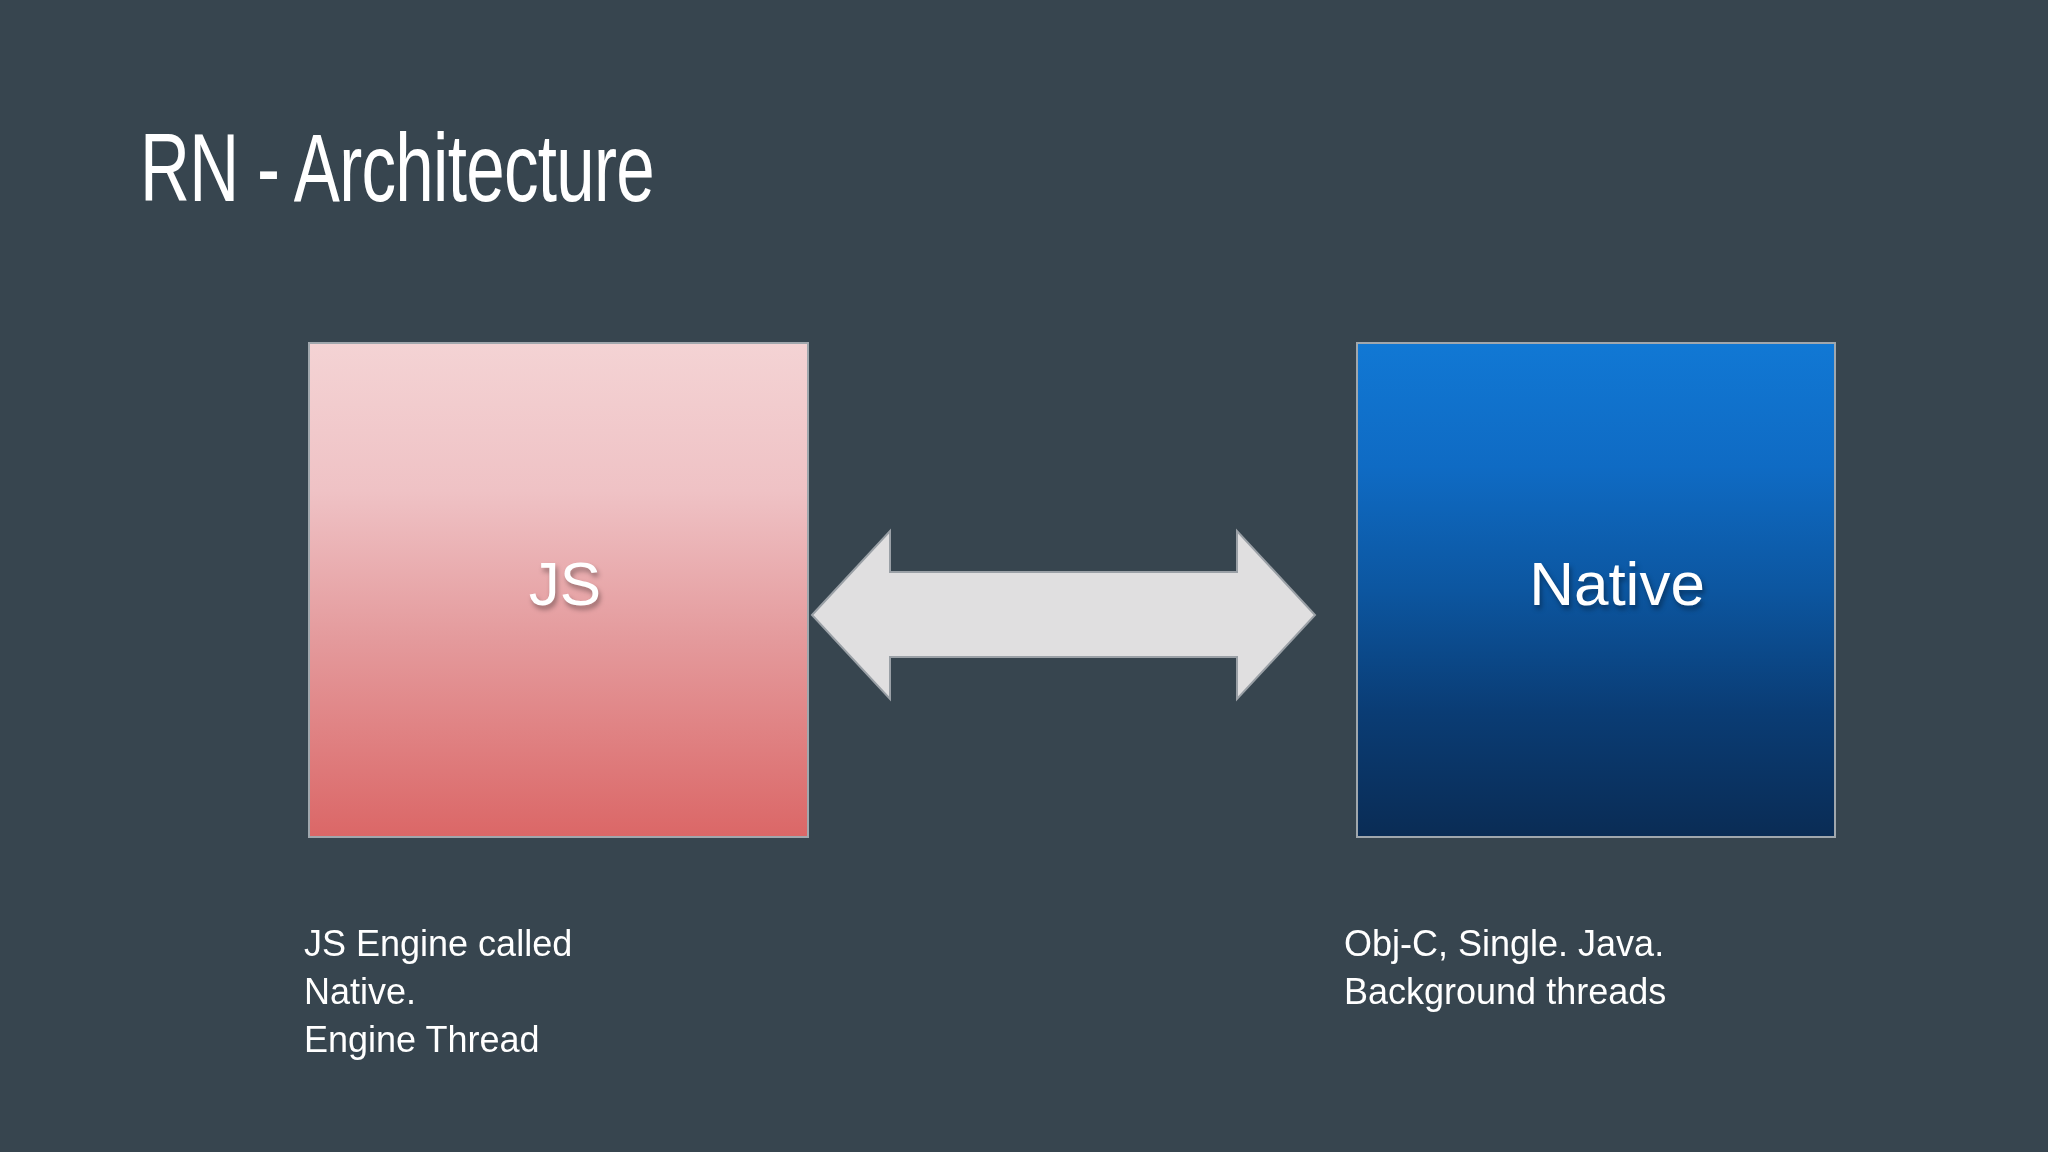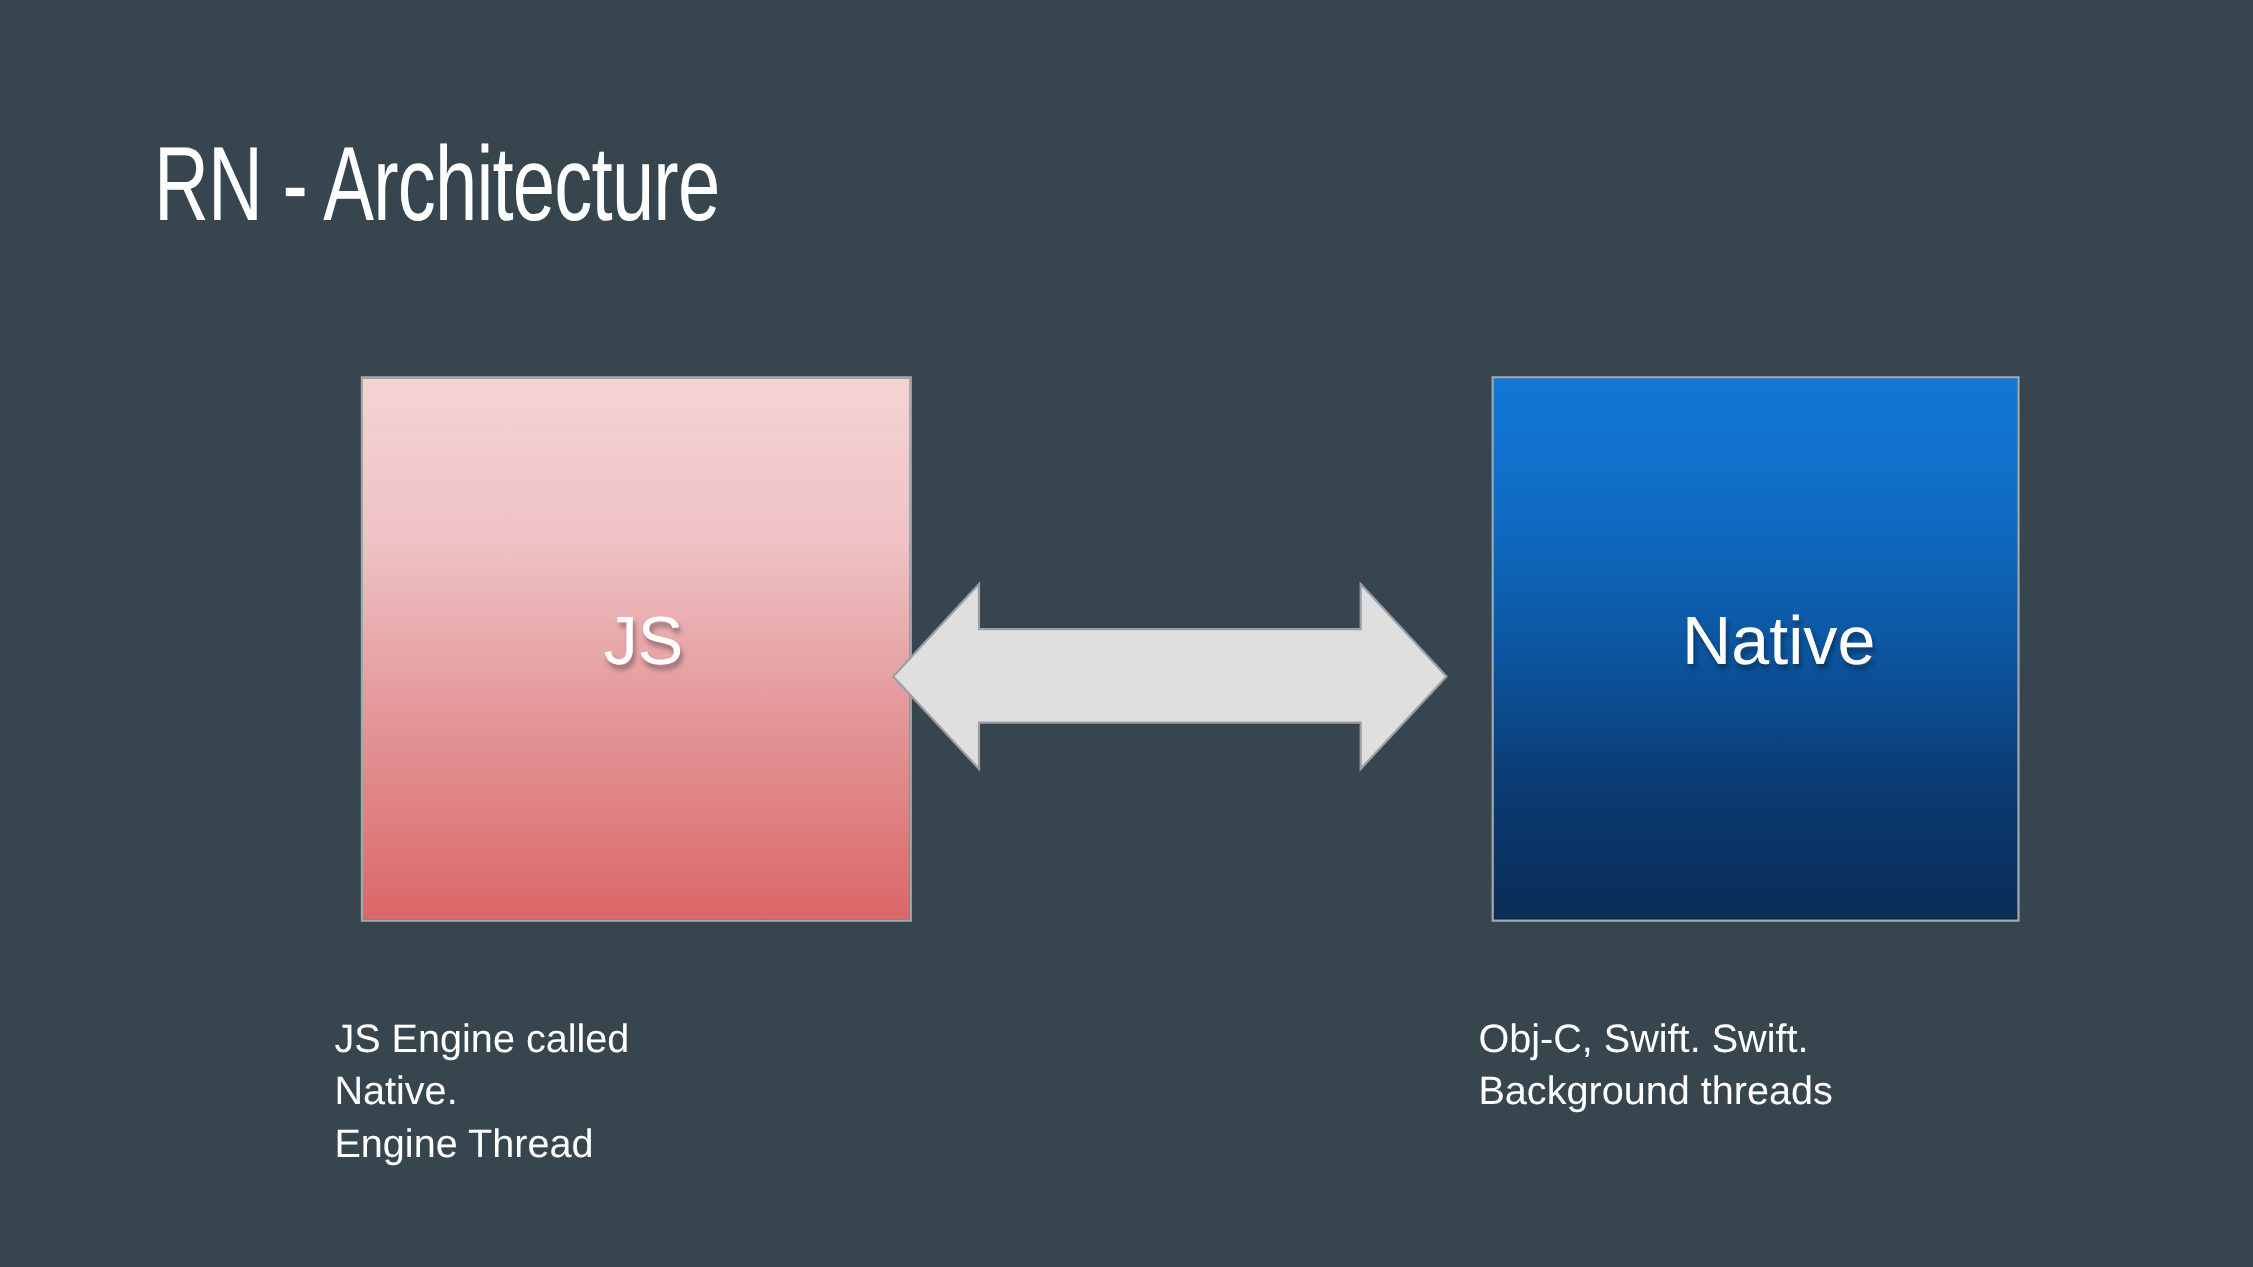--- a/index.html
+++ b/index.html
@@ -37,21 +37,21 @@
     position: absolute;
     top: 342px;
     height: 496px;
     box-sizing: border-box;
     border: 2px solid #a0a7ad;
     display: flex;
     align-items: center;
     justify-content: center;
   }
   .box-js {
-    left: 280px;
+    left: 260px;
     width: 501px;
     background: linear-gradient(to bottom, #f4d3d4 0%, #efc2c5 30%, #e49a9c 60%, #db6767 100%);
     padding-left: 13px;
   }
   .box-native {
     left: 1308px;
     width: 480px;
     background: linear-gradient(to bottom, #1178d4 0%, #0f6bc4 25%, #0c56a0 50%, #0a3c74 75%, #0a2c55 100%);
   }
   .box-label {
@@ -104,17 +104,17 @@
     <span class="box-label">Native</span>
   </div>
 
   <div class="caption caption-js">
     <div>JS Engine called</div>
     <div>Native.</div>
     <div>Engine Thread</div>
   </div>
 
   <div class="caption caption-native">
-    <div>Obj-C, Swift. Swift.</div>
+    <div>Obj-C, Single. Java.</div>
     <div>Background threads</div>
   </div>
 
 </div>
 
 </body></html>

